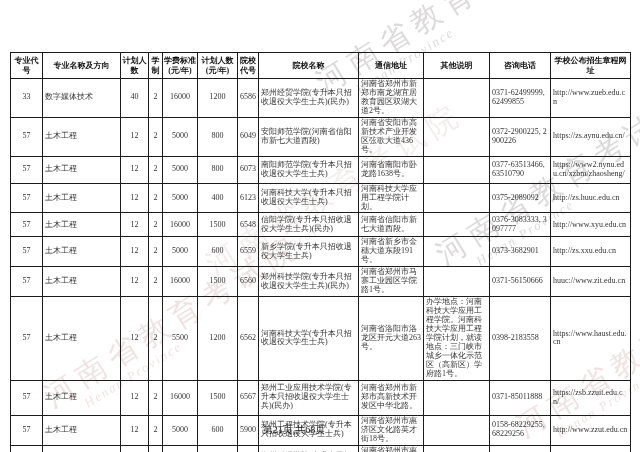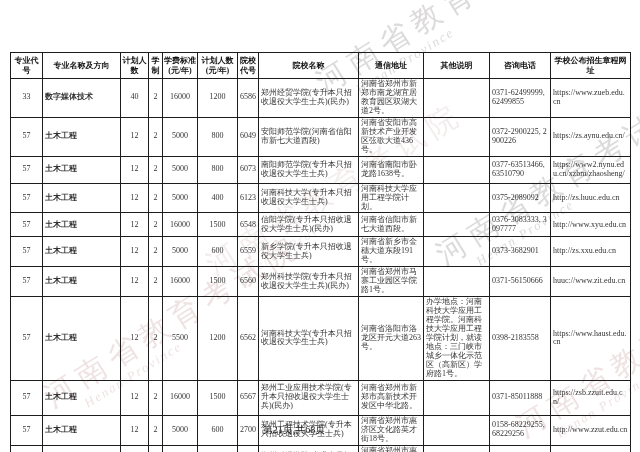--- a/index.html
+++ b/index.html
@@ -79,21 +79,21 @@
   
   col.c1 { width: 32px; }  col.c2 { width: 78px; }
   col.c3 { width: 28px; }  col.c4 { width: 14px; }
   col.c5 { width: 35px; }  col.c6 { width: 40px; }
   col.c7 { width: 21px; }  col.c8 { width: 100px; }
   col.c9 { width: 65px; }  col.c10 { width: 66px; }
   col.c11 { width: 61px; } col.c12 { width: 80px; }
   
   td:nth-child(1), td:nth-child(3), td:nth-child(4),
   td:nth-child(5), td:nth-child(6), td:nth-child(7) { text-align: center; }
-  td:nth-child(2) { text-align: left; padding-left: 3px; font-weight: bold; }
+  td:nth-child(2) { text-align: left; padding-left: 3px; }
   td:nth-child(8), td:nth-child(9), td:nth-child(10),
   td:nth-child(11), td:nth-child(12) { text-align: left; }
   td:nth-child(10) { line-height: 1.06; }
   
   tbody tr:nth-child(1)  { height: 30px; }
   tbody tr:nth-child(2)  { height: 27px; }
   tbody tr:nth-child(3)  { height: 27px; }
   tbody tr:nth-child(4)  { height: 19px; }
   tbody tr:nth-child(5)  { height: 24px; }
   tbody tr:nth-child(6)  { height: 22px; }
@@ -179,21 +179,21 @@
           <td>数字媒体技术</td>
           <td>40</td>
           <td>2</td>
           <td>16000</td>
           <td>1200</td>
           <td>6586</td>
           <td>郑州经贸学院(专升本只招收退役大学生士兵)(民办)</td>
           <td>河南省郑州市新郑市南龙湖宜居教育园区双湖大道2号。</td>
           <td></td>
           <td>0371-62499999, 62499855</td>
-          <td>https://www.zueb.edu.cn</td>
+          <td>http://www.zueb.edu.cn</td>
         </tr>
         <tr>
           <td>57</td>
           <td>土木工程</td>
           <td>12</td>
           <td>2</td>
           <td>5000</td>
           <td>800</td>
           <td>6049</td>
           <td>安阳师范学院(河南省信阳市新七大道西段)</td>
@@ -300,21 +300,21 @@
           <td>0371-85011888</td>
           <td>https://zsb.zzuit.edu.cn/</td>
         </tr>
         <tr>
           <td>57</td>
           <td>土木工程</td>
           <td>12</td>
           <td>2</td>
           <td>5000</td>
           <td>600</td>
-          <td>2700</td>
+          <td>5900</td>
           <td>郑州工程技术学院(专升本只招收退役大学生士兵)</td>
           <td>河南省郑州市惠济区文化路英才街18号。</td>
           <td></td>
           <td>0158-68229255, 68229256</td>
           <td>http://www.zzut.edu.cn</td>
         </tr>
         <tr>
           <td>57</td>
           <td>土木工程</td>
           <td>12</td>

